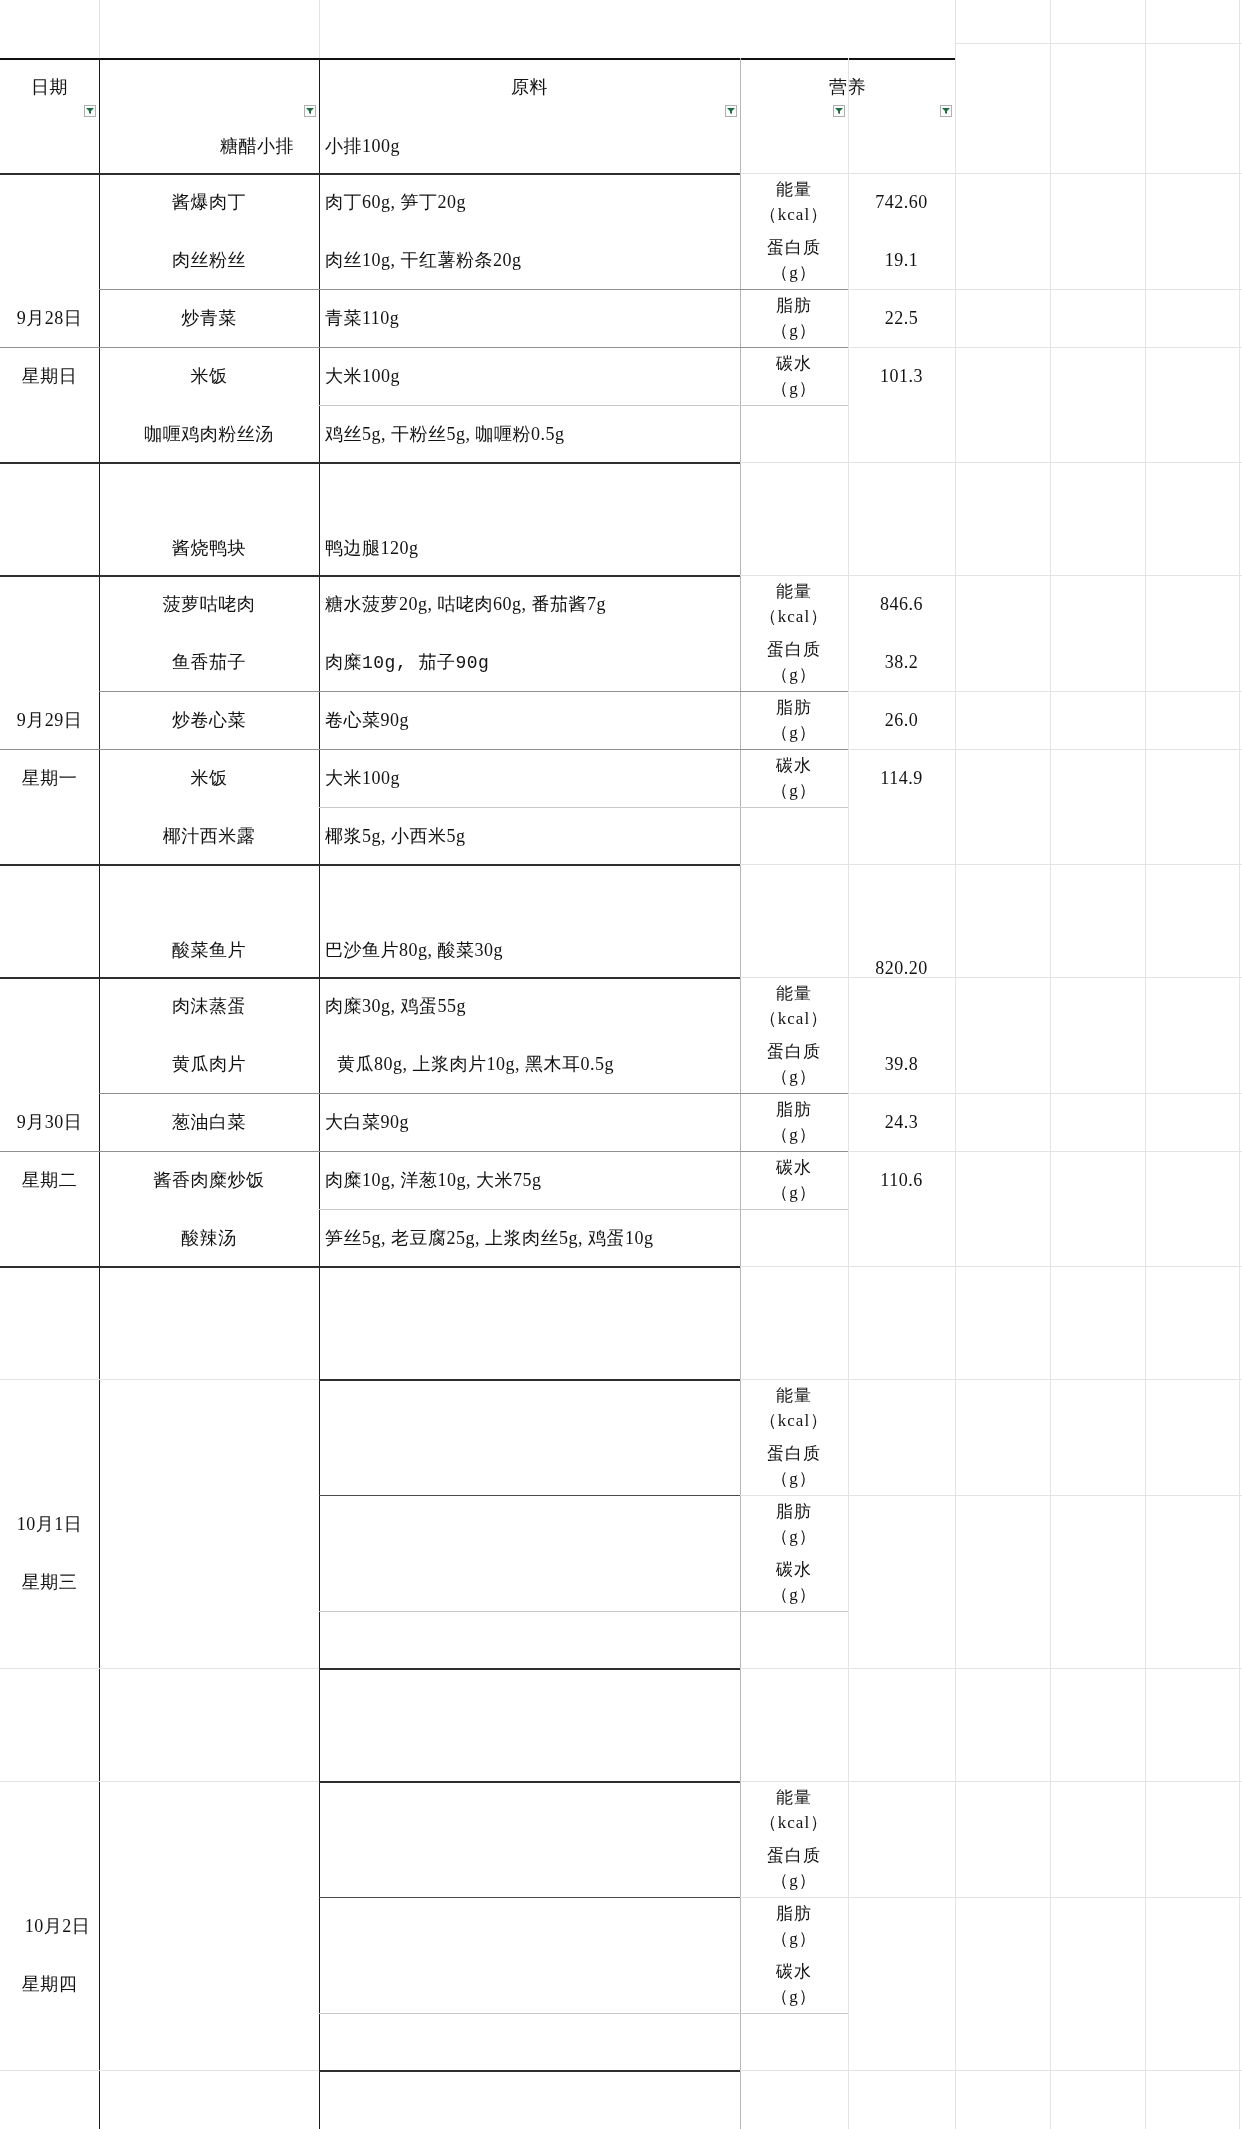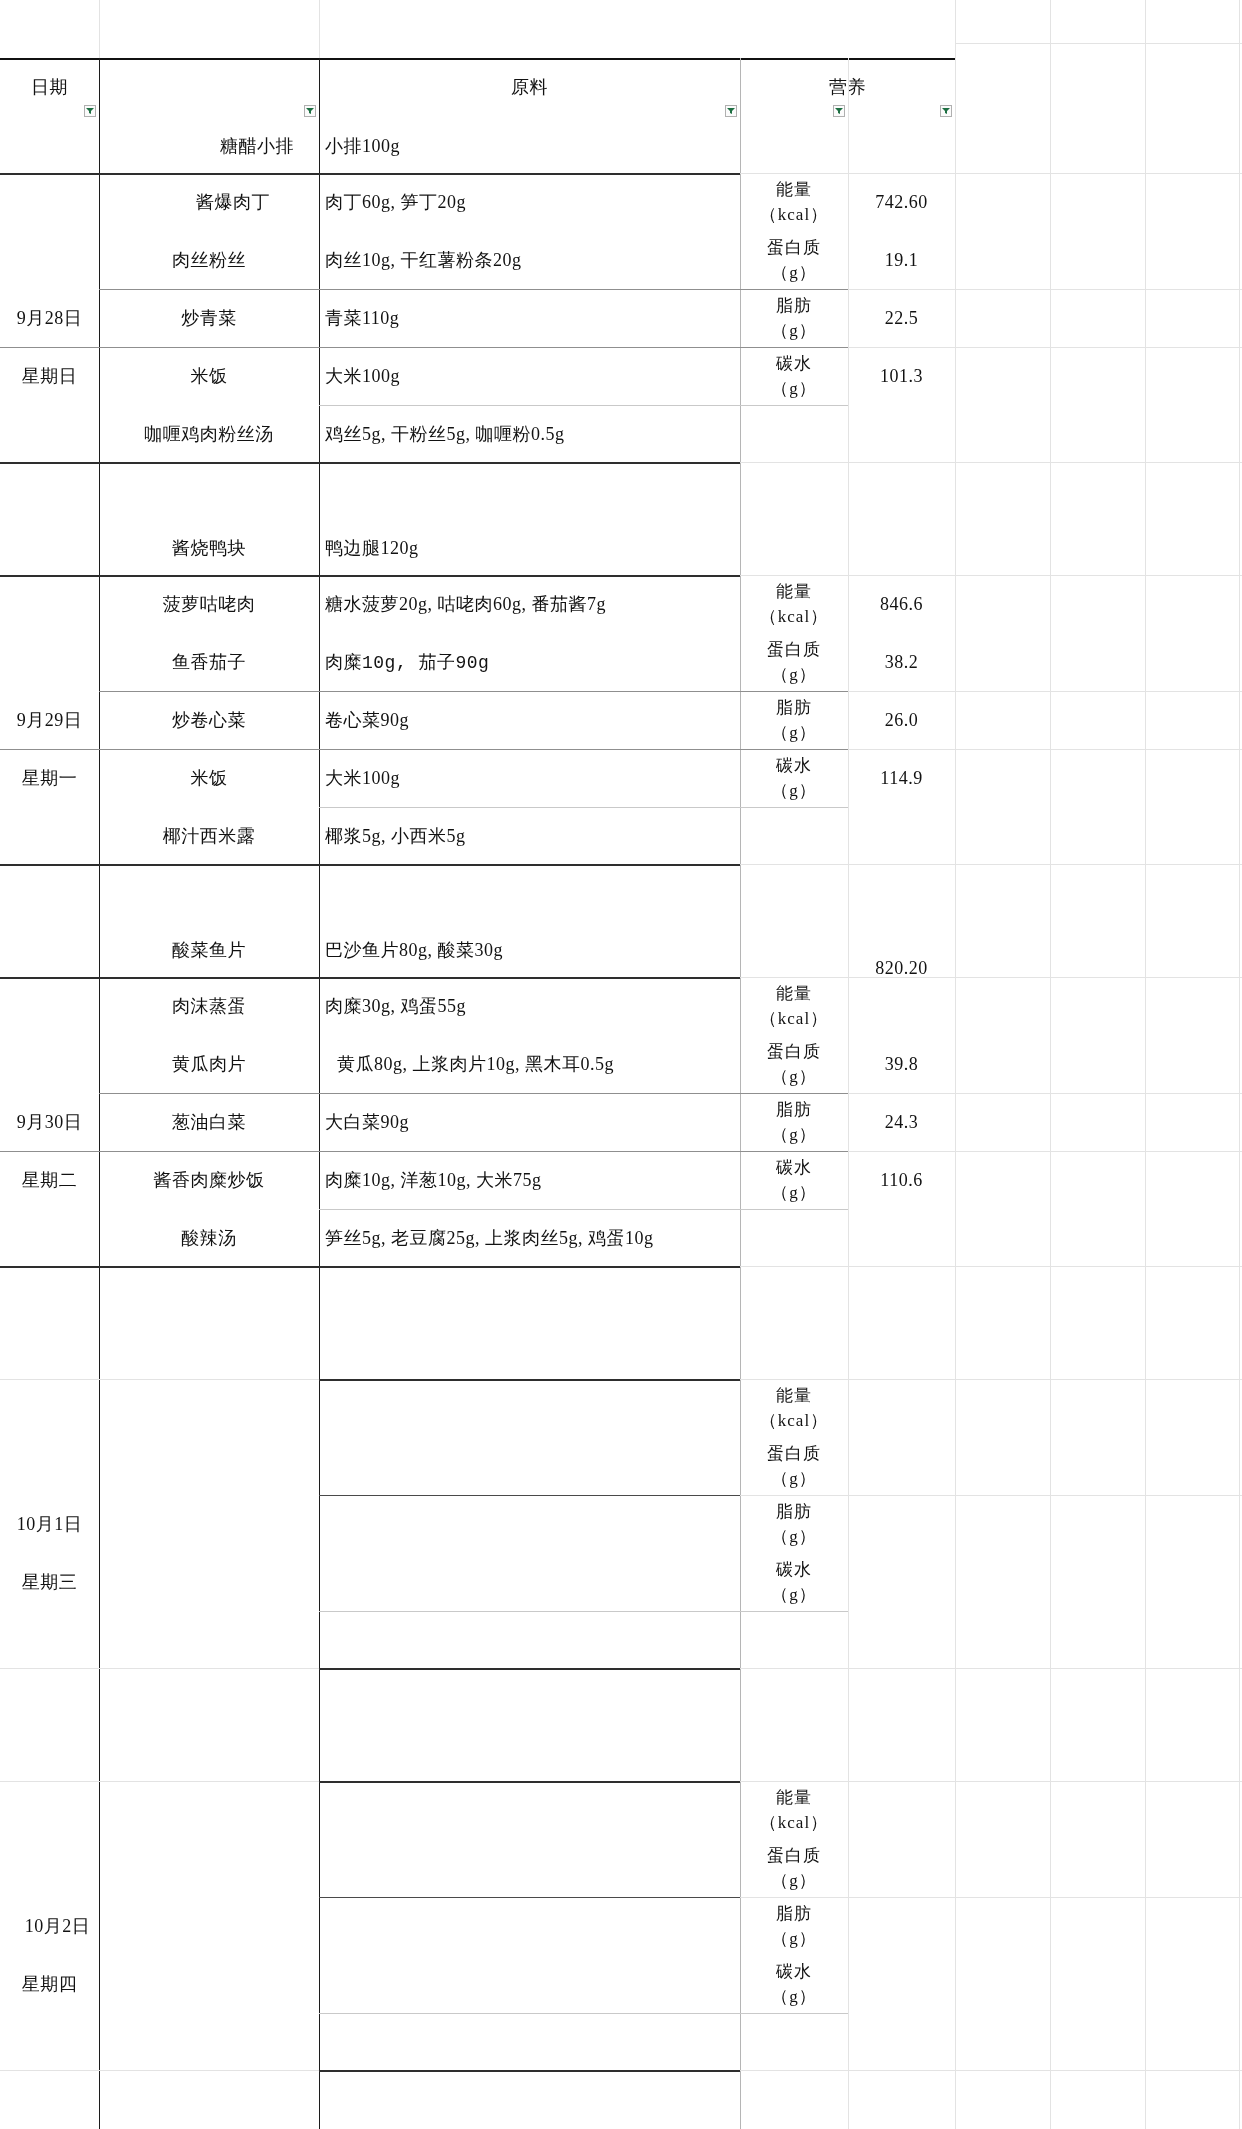--- a/index.html
+++ b/index.html
@@ -77,21 +77,21 @@
       <div class="line" style="left: 99px; top: 58px; width: 1px; height: 2071px; background: rgb(28, 28, 28); position: absolute;"></div>
       <div class="line" style="left: 319px; top: 58px; width: 1px; height: 2071px; background: rgb(28, 28, 28); position: absolute;"></div>
       <div class="line" style="left: 740px; top: 58px; width: 1px; height: 2071px; background: rgb(181, 181, 181); position: absolute;"></div>
       <div class="line" style="left: 848px; top: 58px; width: 1px; height: 2071px; background: rgb(227, 227, 227); position: absolute;"></div>
       <div class="line" style="left: 955px; top: 0px; width: 1px; height: 2129px; background: rgb(227, 227, 227); position: absolute;"></div>
       <div class="line" style="left: 1050px; top: 0px; width: 1px; height: 2129px; background: rgb(227, 227, 227); position: absolute;"></div>
       <div class="line" style="left: 1145px; top: 0px; width: 1px; height: 2129px; background: rgb(227, 227, 227); position: absolute;"></div>
       <div class="line" style="left: 1239px; top: 0px; width: 1px; height: 2129px; background: rgb(227, 227, 227); position: absolute;"></div>
       <div class="cell" style="left: 99px; top: 119px; width: 220px; height: 54px; margin-left: 48px;">糖醋小排</div>
       <div class="cell left" style="left: 325px; top: 119px; width: 415px; height: 54px;">小排100g</div>
-      <div class="cell" style="left: 99px; top: 173px; width: 220px; height: 58px; padding-left: 24px;">酱爆肉丁</div>
+      <div class="cell" style="left: 99px; top: 173px; width: 220px; height: 58px;">酱爆肉丁</div>
       <div class="cell left" style="left: 325px; top: 173px; width: 415px; height: 58px;">肉丁60g, 笋丁20g</div>
       <div class="cell" style="left: 99px; top: 231px; width: 220px; height: 58px;">肉丝粉丝</div>
       <div class="cell left" style="left: 325px; top: 231px; width: 415px; height: 58px;">肉丝10g, 干红薯粉条20g</div>
       <div class="cell" style="left: 99px; top: 289px; width: 220px; height: 58px;">炒青菜</div>
       <div class="cell left" style="left: 325px; top: 289px; width: 415px; height: 58px;">青菜110g</div>
       <div class="cell" style="left: 99px; top: 347px; width: 220px; height: 58px;">米饭</div>
       <div class="cell left" style="left: 325px; top: 347px; width: 415px; height: 58px;">大米100g</div>
       <div class="cell" style="left: 99px; top: 405px; width: 220px; height: 57px;">咖喱鸡肉粉丝汤</div>
       <div class="cell left" style="left: 325px; top: 405px; width: 415px; height: 57px;">鸡丝5g, 干粉丝5g, 咖喱粉0.5g</div>
       <div class="cell" style="left: 0px; top: 289px; width: 99px; height: 58px;">9月28日</div>

